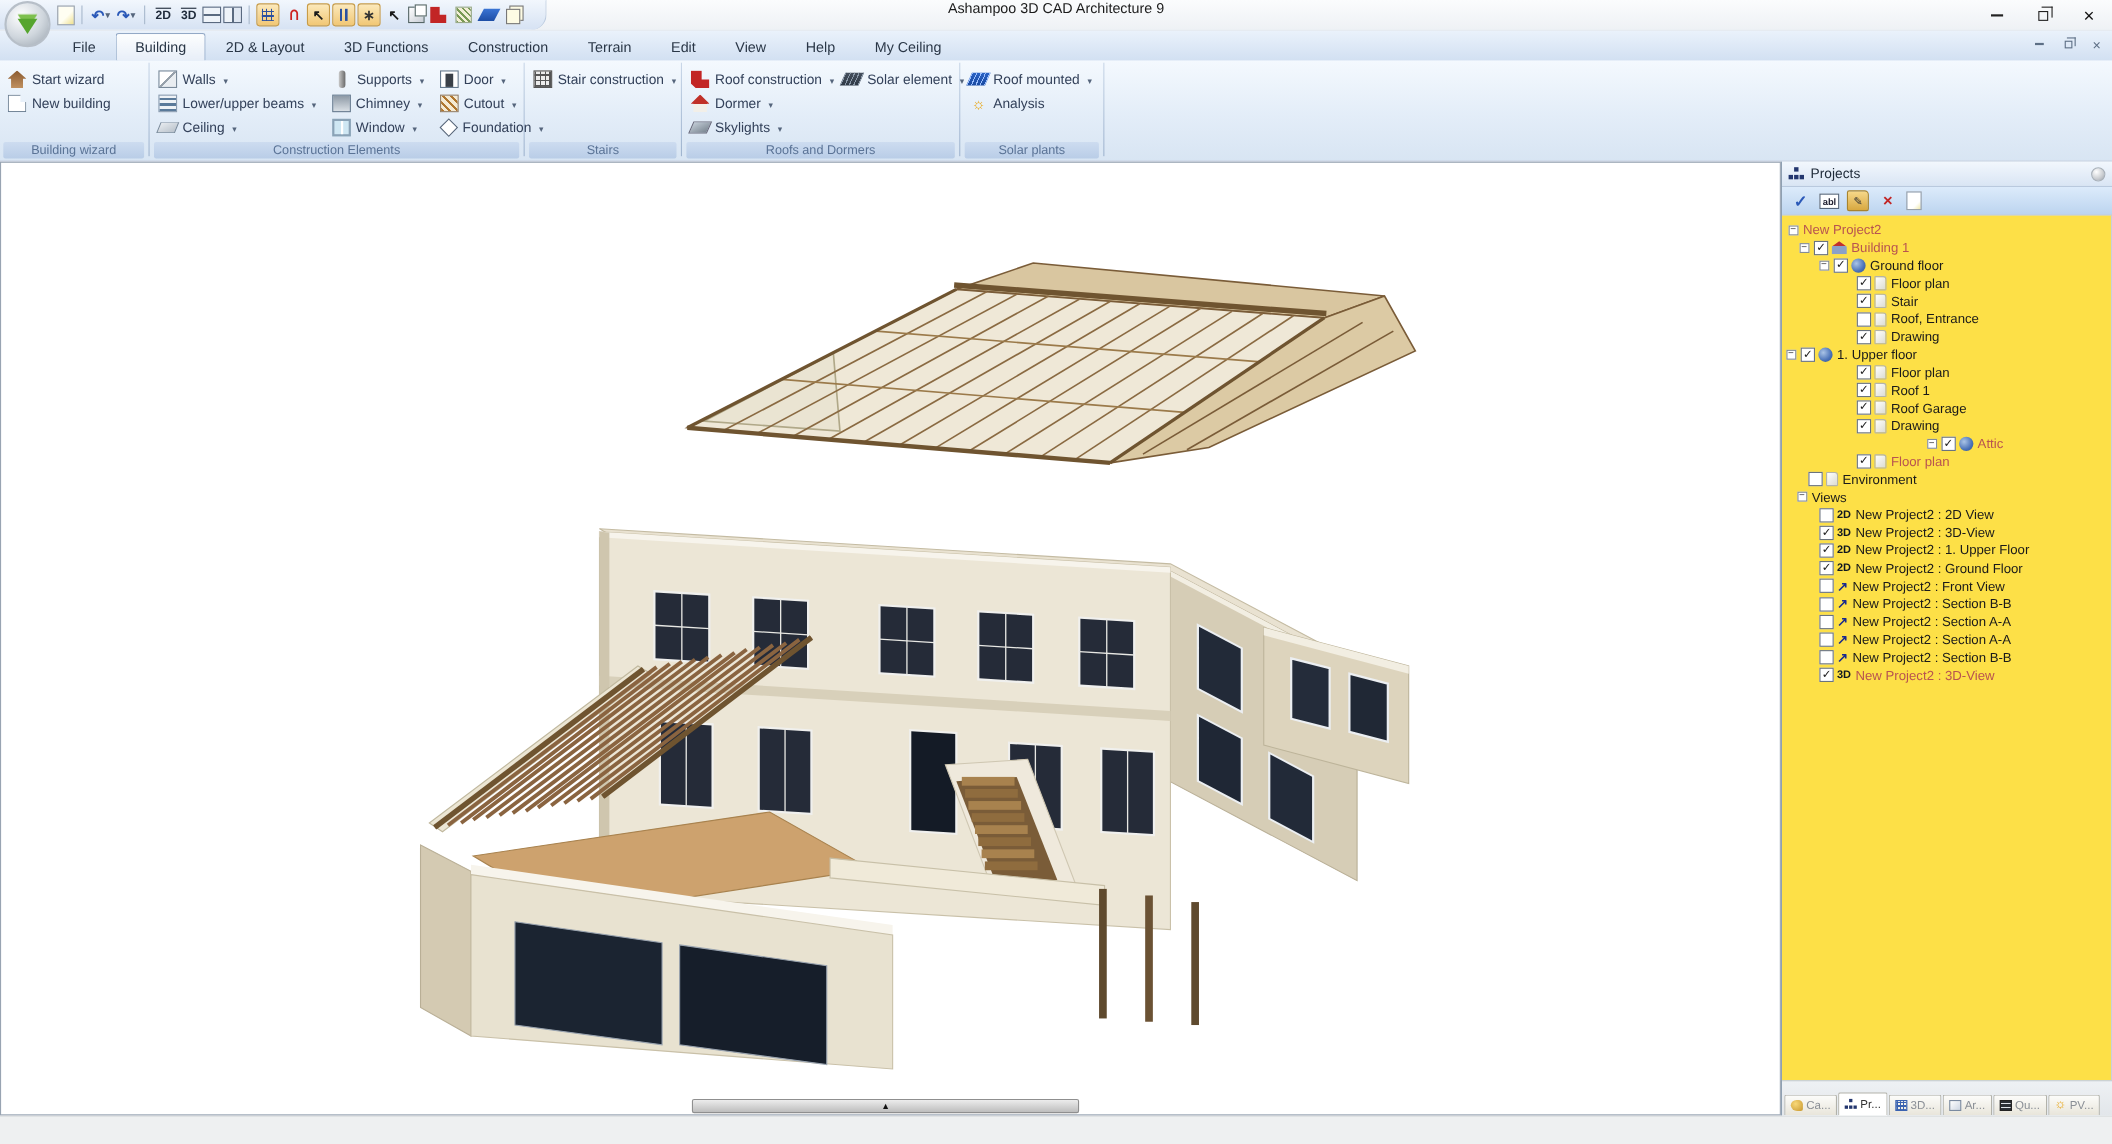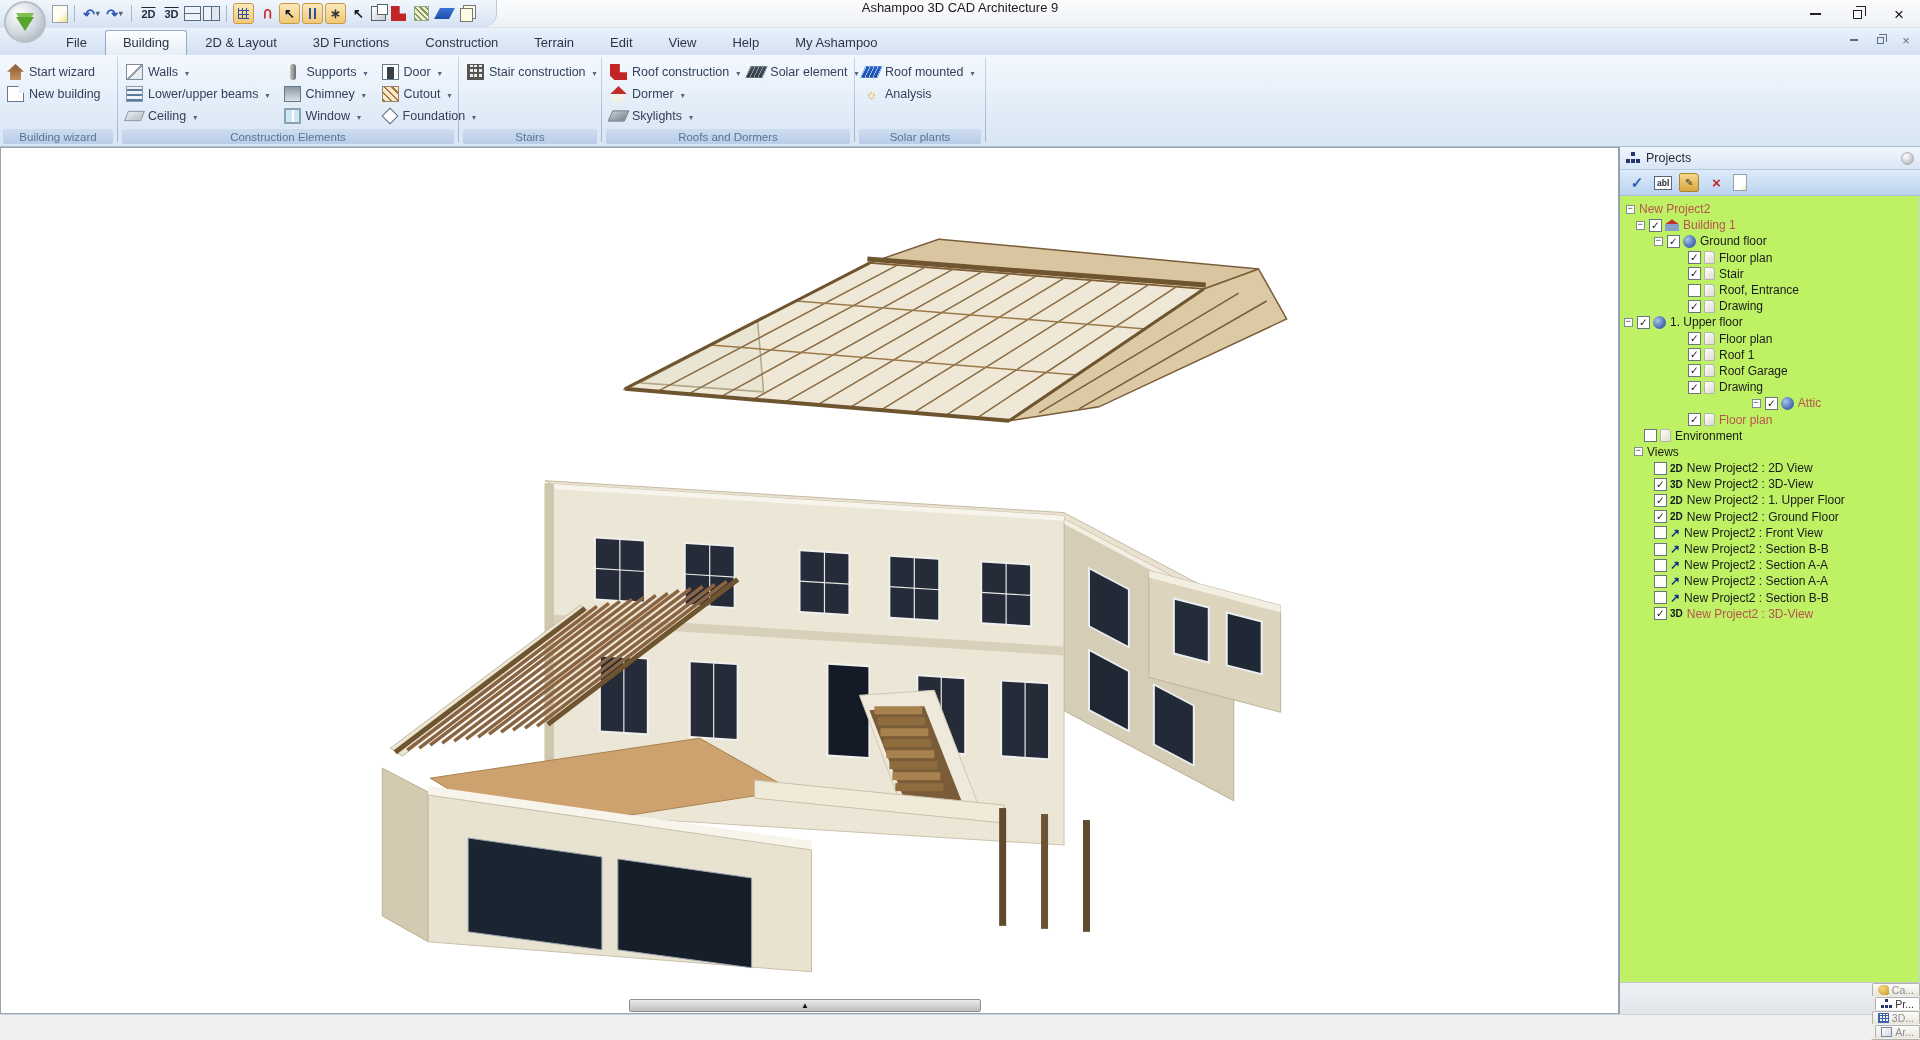--- a/index.html
+++ b/index.html
@@ -140,21 +140,21 @@
     display:flex; align-items:center; gap:7px; padding:0 7px; }
   .pi { width:20px; height:19px; display:inline-flex; align-items:center; justify-content:center;
     font-size:13px; flex:none; }
   .pi-check { color:#2b59b8; font-weight:bold; font-size:15px; }
   .pi-abl { font-size:8.5px; font-weight:bold; color:#223; border:1px solid #55657a; background:#fff;
     width:auto; padding:1px 2px; height:auto; }
   .pi-folder { background:linear-gradient(#f6d88a,#d8a840); border:1px solid #a8842e; border-radius:2px 4px 2px 2px;
     font-size:10px; color:#333; }
   .pi-del { color:#c22525; font-weight:900; font-size:15px; }
   .pi-doc { width:14px; height:17px; background:linear-gradient(135deg,#ffffff 70%,#f0e8a8); border:1px solid #98a0aa; }
-  .tree { flex:1; background:#bef264; border-right:1px solid #c8d0da; padding:5px 0 0 4px; overflow:hidden; }
+  .tree { flex:1; background:#fde047; border-right:1px solid #c8d0da; padding:5px 0 0 4px; overflow:hidden; }
   .trow { display:flex; align-items:center; height:16.2px; font-size:12px; color:#1a1a1a; white-space:nowrap; }
   .trow .xp { display:none; width:9px; height:9px; border:1px solid #848c96; background:#fff; flex:none;
     margin-right:4px; position:relative; }
   .trow .xp::before { content:"−"; position:absolute; inset:-3px 0 0 0.5px; font-size:9px; color:#333; }
   .trow.exp .xp { display:inline-block; }
   .trow .cb { display:none; width:13px; height:13px; border:1px solid #6a737e; background:#fff; flex:none;
     margin-right:3px; font-size:10.5px; line-height:11px; text-align:center; color:#222; }
   .trow.cbon .cb,.trow.cboff .cb { display:inline-block; }
   .trow.cbon .cb::before { content:"✓"; }
   .trow .tico { display:none; margin-right:4px; flex:none; }
@@ -162,21 +162,21 @@
     background:linear-gradient(135deg,#ffffff,#dcdcd2); border:1px solid #b4b4aa; border-radius:1px 3px 1px 1px; }
   .trow.icoB .tico { display:inline-block; width:14px; height:12px;
     background:linear-gradient(#c03030 42%,#8aa0c8 42%);
     clip-path:polygon(50% 0,100% 42%,100% 100%,0 100%,0 42%); }
   .trow.icoF .tico { display:inline-block; width:13px; height:13px; border-radius:50%;
     background:radial-gradient(circle at 35% 35%, #aac4e6, #4a72b8 60%, #2e4f8c); }
   .trow.badge .tico { display:inline-block; font-weight:800; font-size:10px; color:#101820; }
   .trow.icoS .tico { display:inline-block; font-weight:bold; font-size:12px; color:#1a2a8c; }
   .trow.red .tlabel { color:#b85450; }
   .panel-tabs { height:32px; display:flex; align-items:flex-end; padding-left:2px; gap:1px;
-    background:linear-gradient(#eef1f4,#e2e6ea); border-top:1px solid #c2cad2;flex-direction:column; }
+    background:linear-gradient(#eef1f4,#e2e6ea); border-top:1px solid #c2cad2; }
   .ptab { display:flex; align-items:center; gap:3px; height:19px; padding:0 5px; font-size:10.5px;
     color:#8a8f96; background:linear-gradient(#fcfcfa,#e8e5da); border:1px solid #b2b2aa;
     border-bottom:none; border-radius:2px 2px 0 0; }
   .ptab.active { background:#fff; color:#333; height:21px; }
   .pticon { width:11px; height:10px; position:relative; flex:none; }
   .ptab.ico-cat .pticon { background:radial-gradient(circle at 40% 35%, #f8d878, #c89830); border-radius:55% 45% 20% 60%; }
   .ptab.ico-pr .pticon::before { content:""; position:absolute; left:4px; top:0; width:3px; height:3px; background:#23366e;
     box-shadow:-4px 6px 0 #23366e, 4px 6px 0 #23366e, 0 6px 0 #23366e; }
   .ptab.ico-3d .pticon { border:1px solid #3a62b0;
     background-image:repeating-linear-gradient(0deg,#3a62b0 0 1px,transparent 1px 3px),
@@ -238,37 +238,37 @@
 
   <div class="mtab"><span class="mtab-label">File</span></div>
       <div class="mtab active"><span class="mtab-label">Building</span></div>
       <div class="mtab"><span class="mtab-label">2D &amp; Layout</span></div>
       <div class="mtab"><span class="mtab-label">3D Functions</span></div>
       <div class="mtab"><span class="mtab-label">Construction</span></div>
       <div class="mtab"><span class="mtab-label">Terrain</span></div>
       <div class="mtab"><span class="mtab-label">Edit</span></div>
       <div class="mtab"><span class="mtab-label">View</span></div>
       <div class="mtab"><span class="mtab-label">Help</span></div>
-      <div class="mtab"><span class="mtab-label">My Ashampoo</span></div>
+      <div class="mtab"><span class="mtab-label">My Ceiling</span></div>
     </div>
   <div class="cwcontrols">
     <div class="cwbtn">
         <span class="cg-min"></span>
       </div>
     <div class="cwbtn">
         <span class="cg-restore"></span>
       </div>
     <div class="cwbtn">
         <span class="cg-close">×</span>
       </div>
   </div>
 </div>
 
 <div class="ribbon">
-  <div class="rgroup" style="width:116px">
+  <div class="rgroup" style="width:134px">
     <div class="rcol2">
       <div class="ritem">
           <span class="ic ic-startwizard"></span>
           <span>Start wizard</span>
         </div>
       <div class="ritem">
           <span class="ic ic-newbuilding"></span>
           <span>New building</span>
         </div>
     </div>

